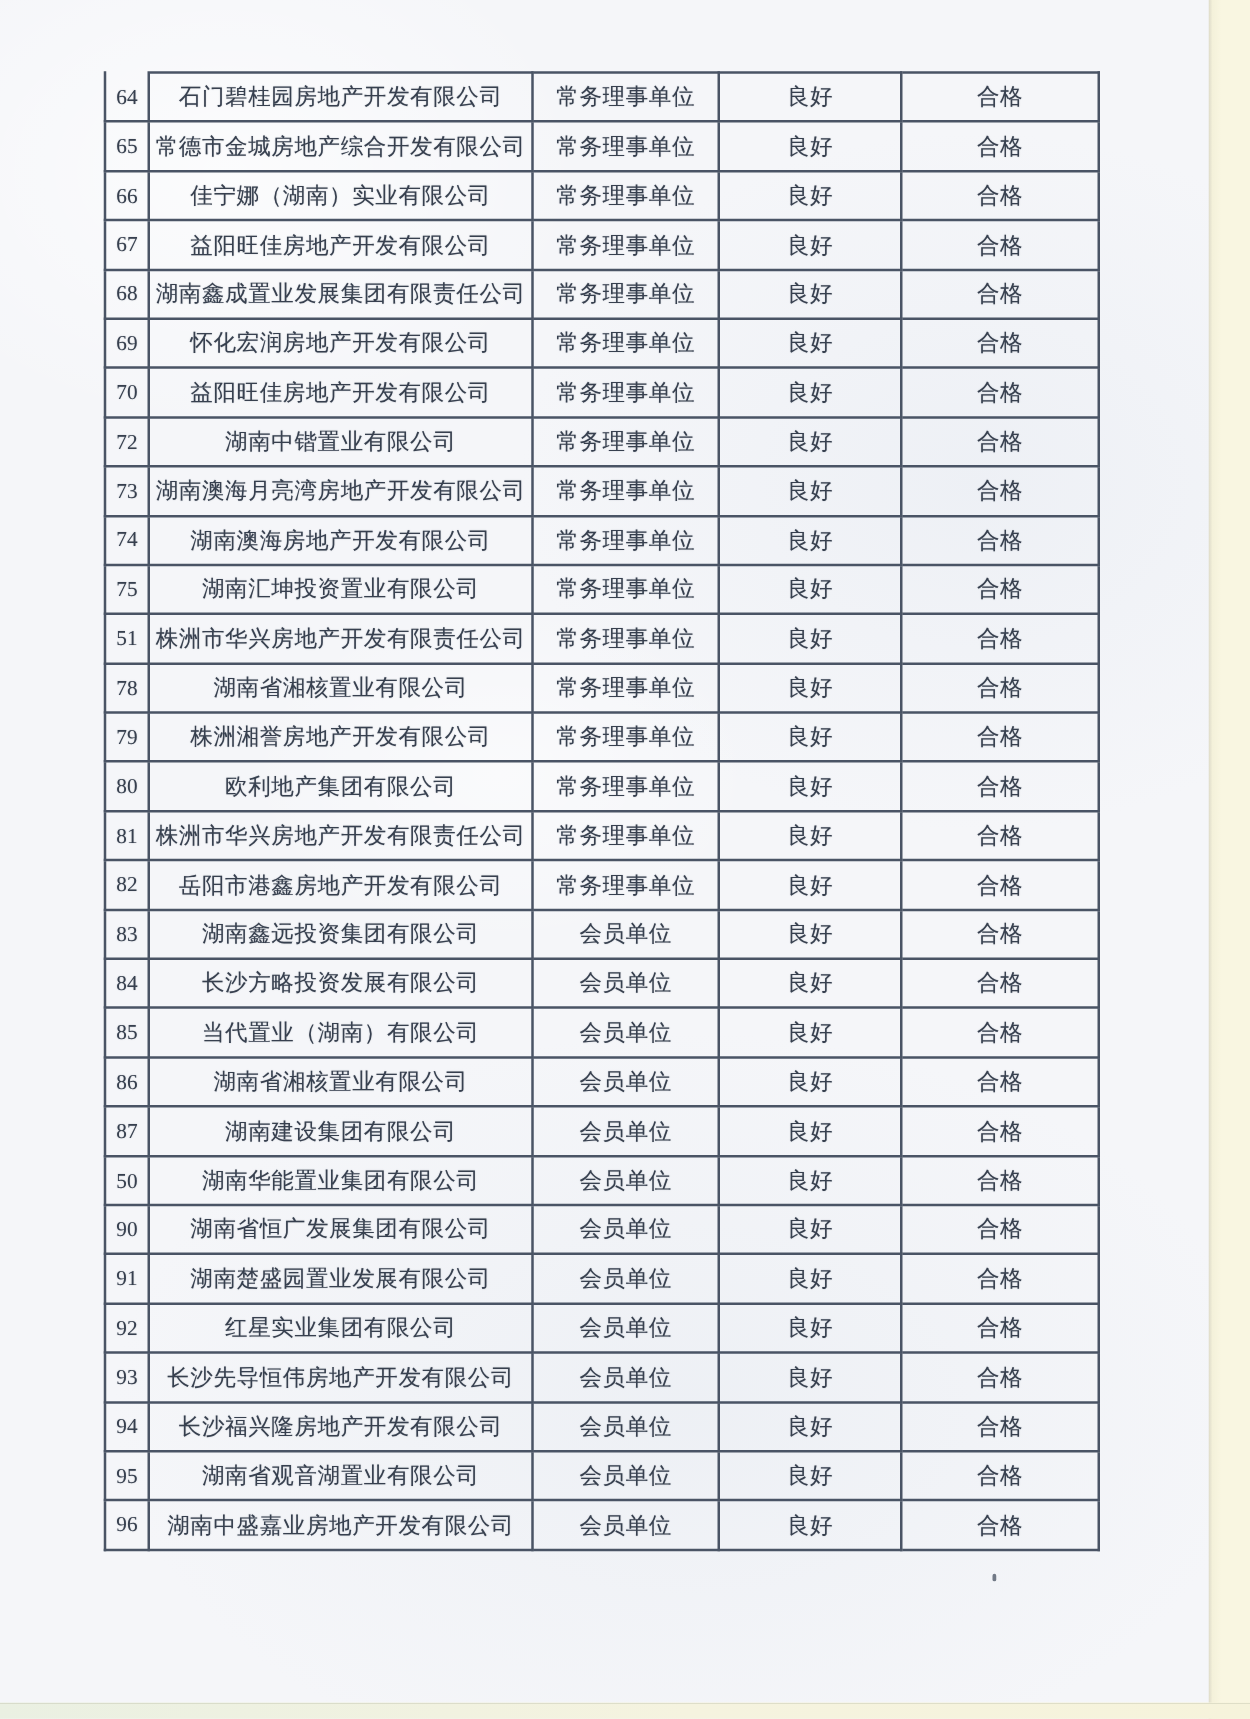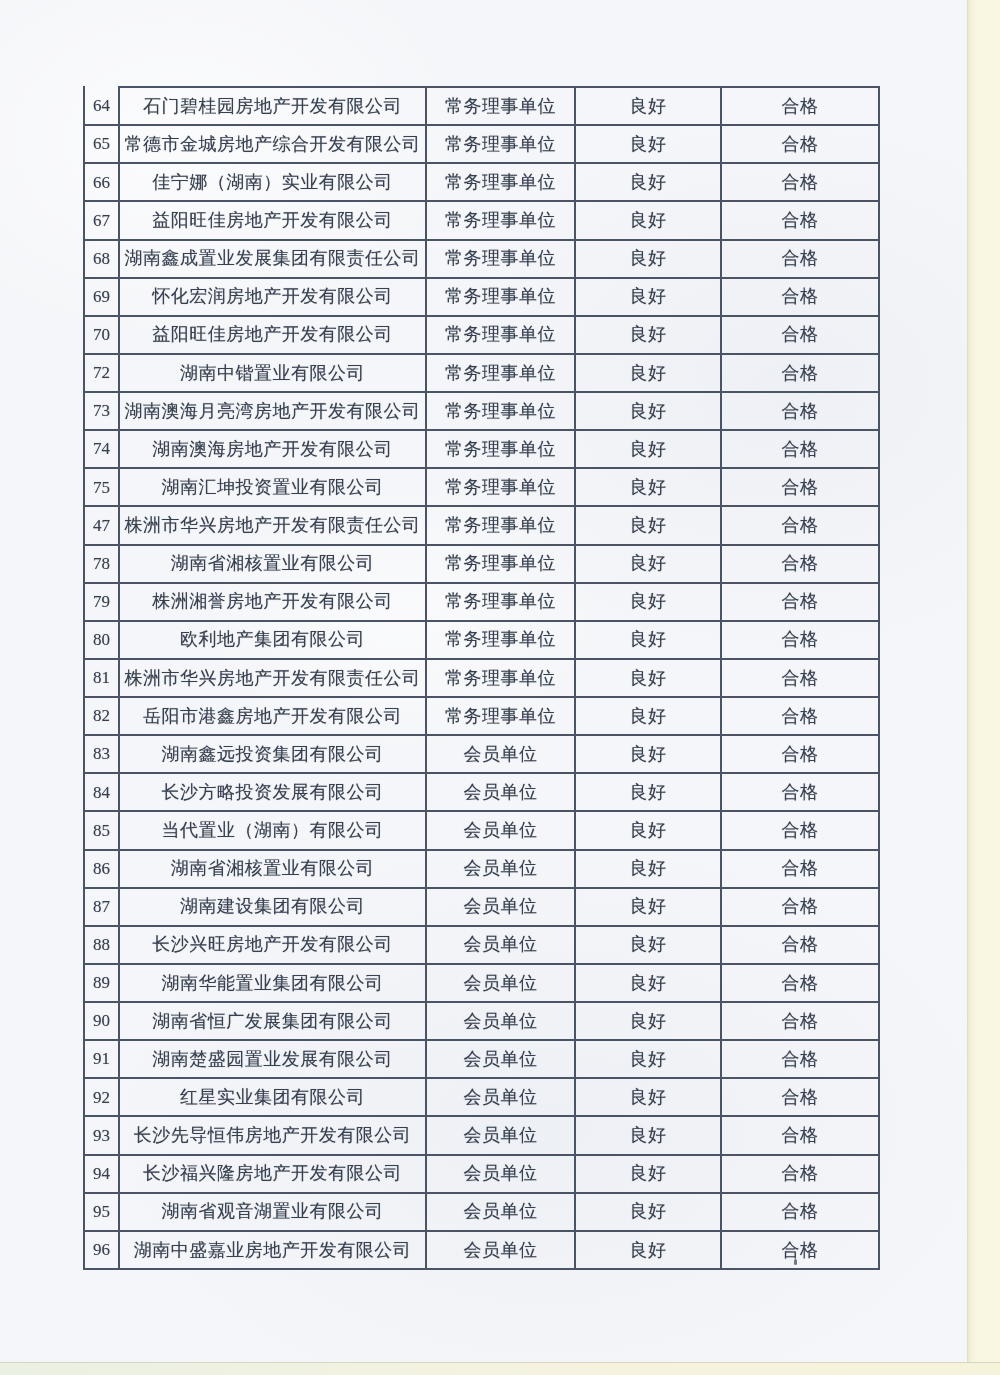--- a/index.html
+++ b/index.html
@@ -15,21 +15,21 @@
     background-color:var(--paper);
     background-image:
       radial-gradient(ellipse 420px 300px at 18% 10%, rgba(255,255,255,.65), rgba(255,255,255,0) 70%),
       radial-gradient(ellipse 520px 400px at 78% 28%, rgba(223,229,238,.35), rgba(223,229,238,0) 70%),
       radial-gradient(ellipse 640px 420px at 55% 82%, rgba(219,226,235,.30), rgba(219,226,235,0) 72%),
       radial-gradient(ellipse 300px 200px at 40% 45%, rgba(255,255,255,.5), rgba(255,255,255,0) 70%);
     font-family:"Liberation Serif","DejaVu Serif",serif;
     color:var(--ink);
   }
   .table-wrap{
-    position:absolute;left:83px;top:86px;width:795px;height:1184px;
+    position:absolute;left:83px;top:57px;width:795px;height:1184px;
   }
   table.tbl{
     width:795px;height:1184px;
     border-collapse:collapse;table-layout:fixed;
   }
   .tbl td{
     border:2px solid var(--line);
     text-align:center;vertical-align:middle;
     font-size:18px;line-height:1.15;
     padding:0 2px;
@@ -139,21 +139,21 @@
     <td class="c-status">合格</td>
   </tr>
         <tr>
     <td class="c-no">75</td>
     <td class="c-company">湖南汇坤投资置业有限公司</td>
     <td class="c-type">常务理事单位</td>
     <td class="c-rating">良好</td>
     <td class="c-status">合格</td>
   </tr>
         <tr>
-    <td class="c-no">47</td>
+    <td class="c-no">51</td>
     <td class="c-company">株洲市华兴房地产开发有限责任公司</td>
     <td class="c-type">常务理事单位</td>
     <td class="c-rating">良好</td>
     <td class="c-status">合格</td>
   </tr>
         <tr>
     <td class="c-no">78</td>
     <td class="c-company">湖南省湘核置业有限公司</td>
     <td class="c-type">常务理事单位</td>
     <td class="c-rating">良好</td>
@@ -216,28 +216,21 @@
     <td class="c-status">合格</td>
   </tr>
         <tr>
     <td class="c-no">87</td>
     <td class="c-company">湖南建设集团有限公司</td>
     <td class="c-type">会员单位</td>
     <td class="c-rating">良好</td>
     <td class="c-status">合格</td>
   </tr>
         <tr>
-    <td class="c-no">88</td>
-    <td class="c-company">长沙兴旺房地产开发有限公司</td>
-    <td class="c-type">会员单位</td>
-    <td class="c-rating">良好</td>
-    <td class="c-status">合格</td>
-  </tr>
-        <tr>
-    <td class="c-no">89</td>
+    <td class="c-no">50</td>
     <td class="c-company">湖南华能置业集团有限公司</td>
     <td class="c-type">会员单位</td>
     <td class="c-rating">良好</td>
     <td class="c-status">合格</td>
   </tr>
         <tr>
     <td class="c-no">90</td>
     <td class="c-company">湖南省恒广发展集团有限公司</td>
     <td class="c-type">会员单位</td>
     <td class="c-rating">良好</td>

